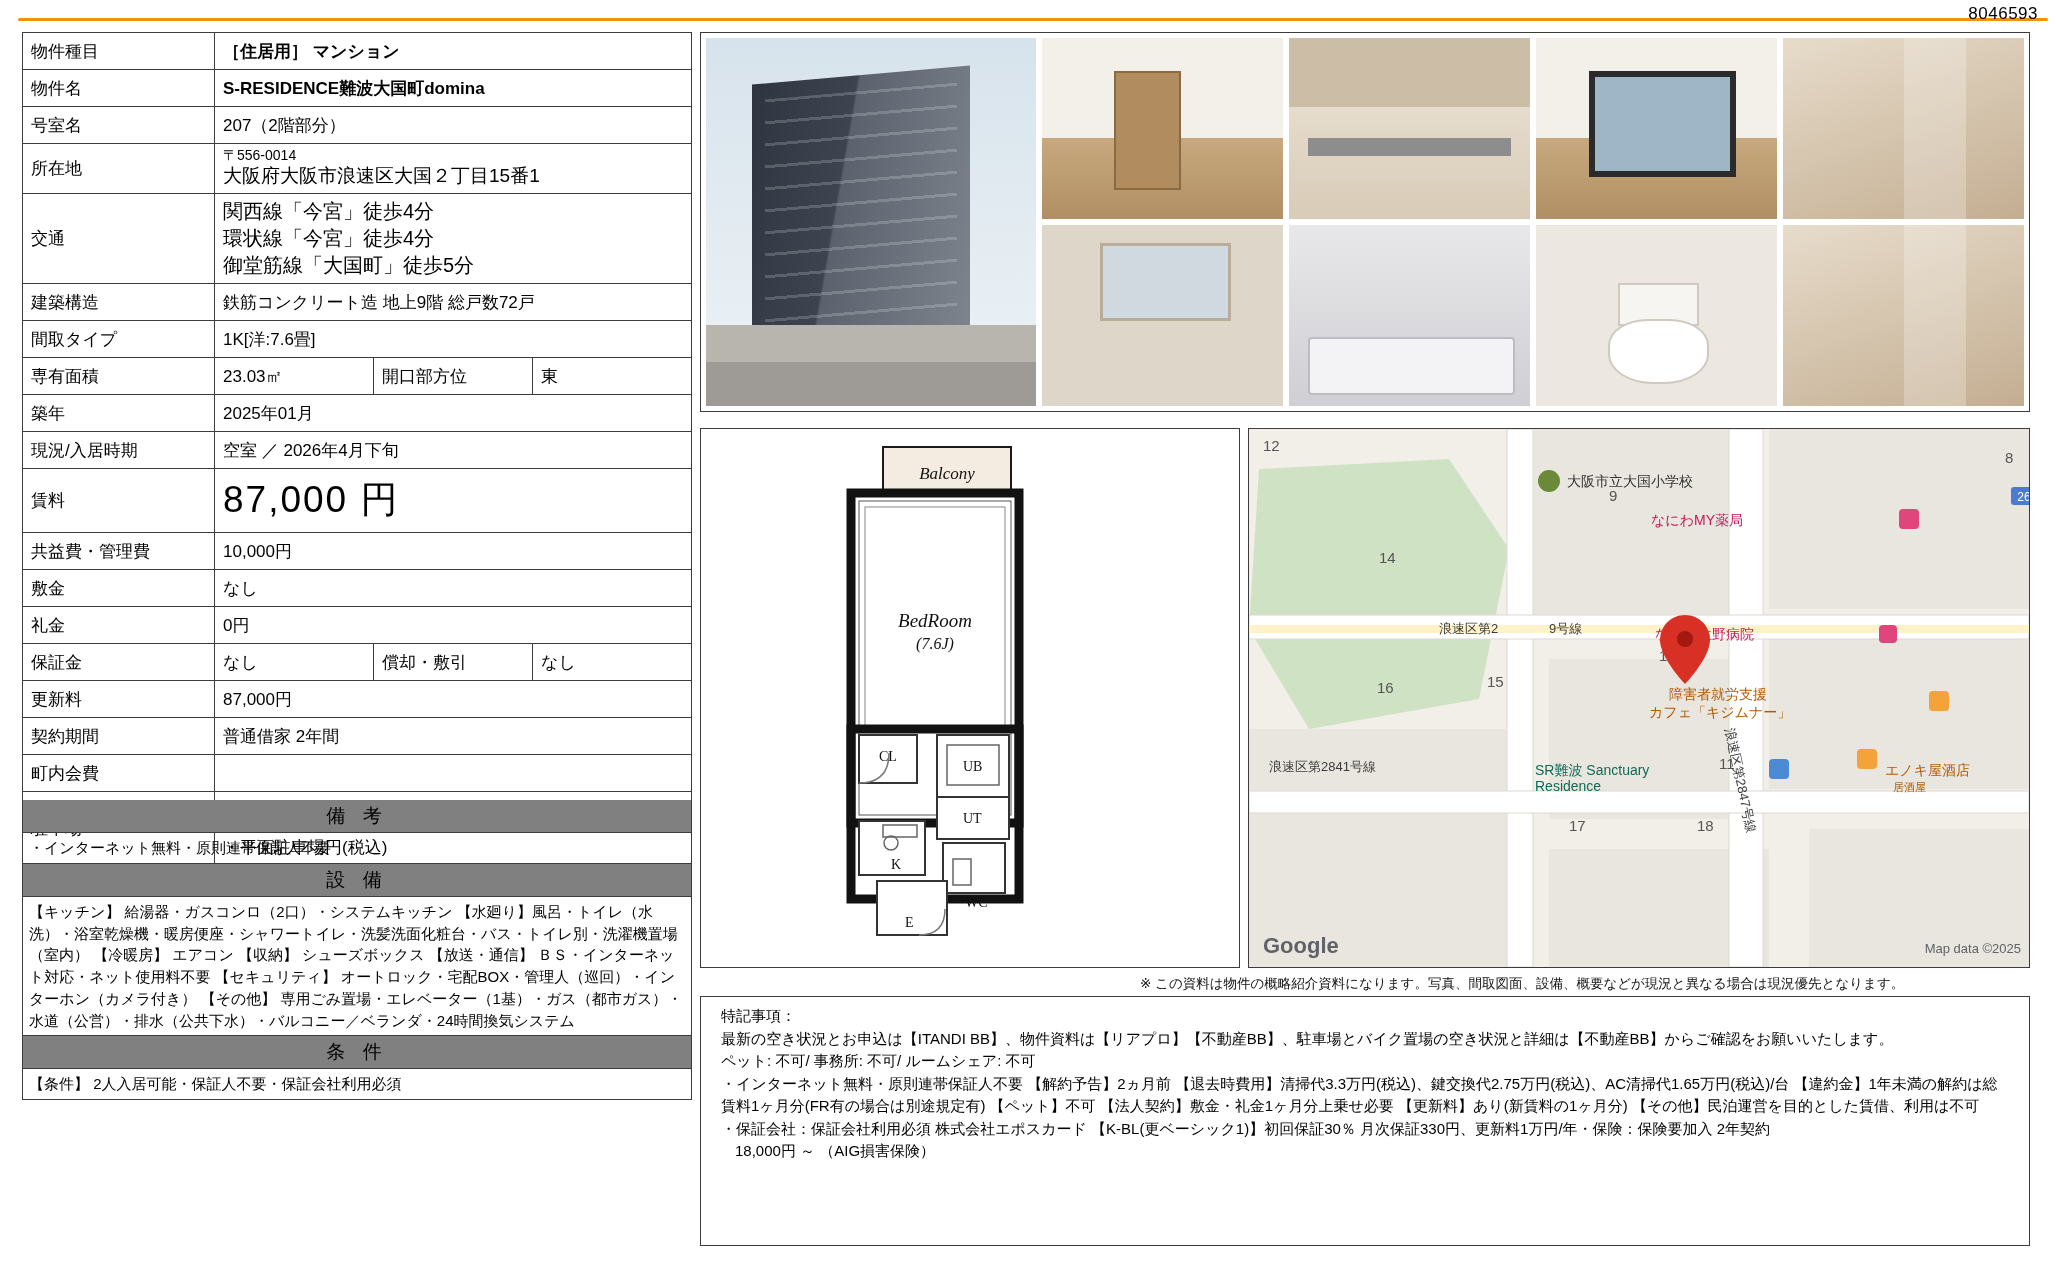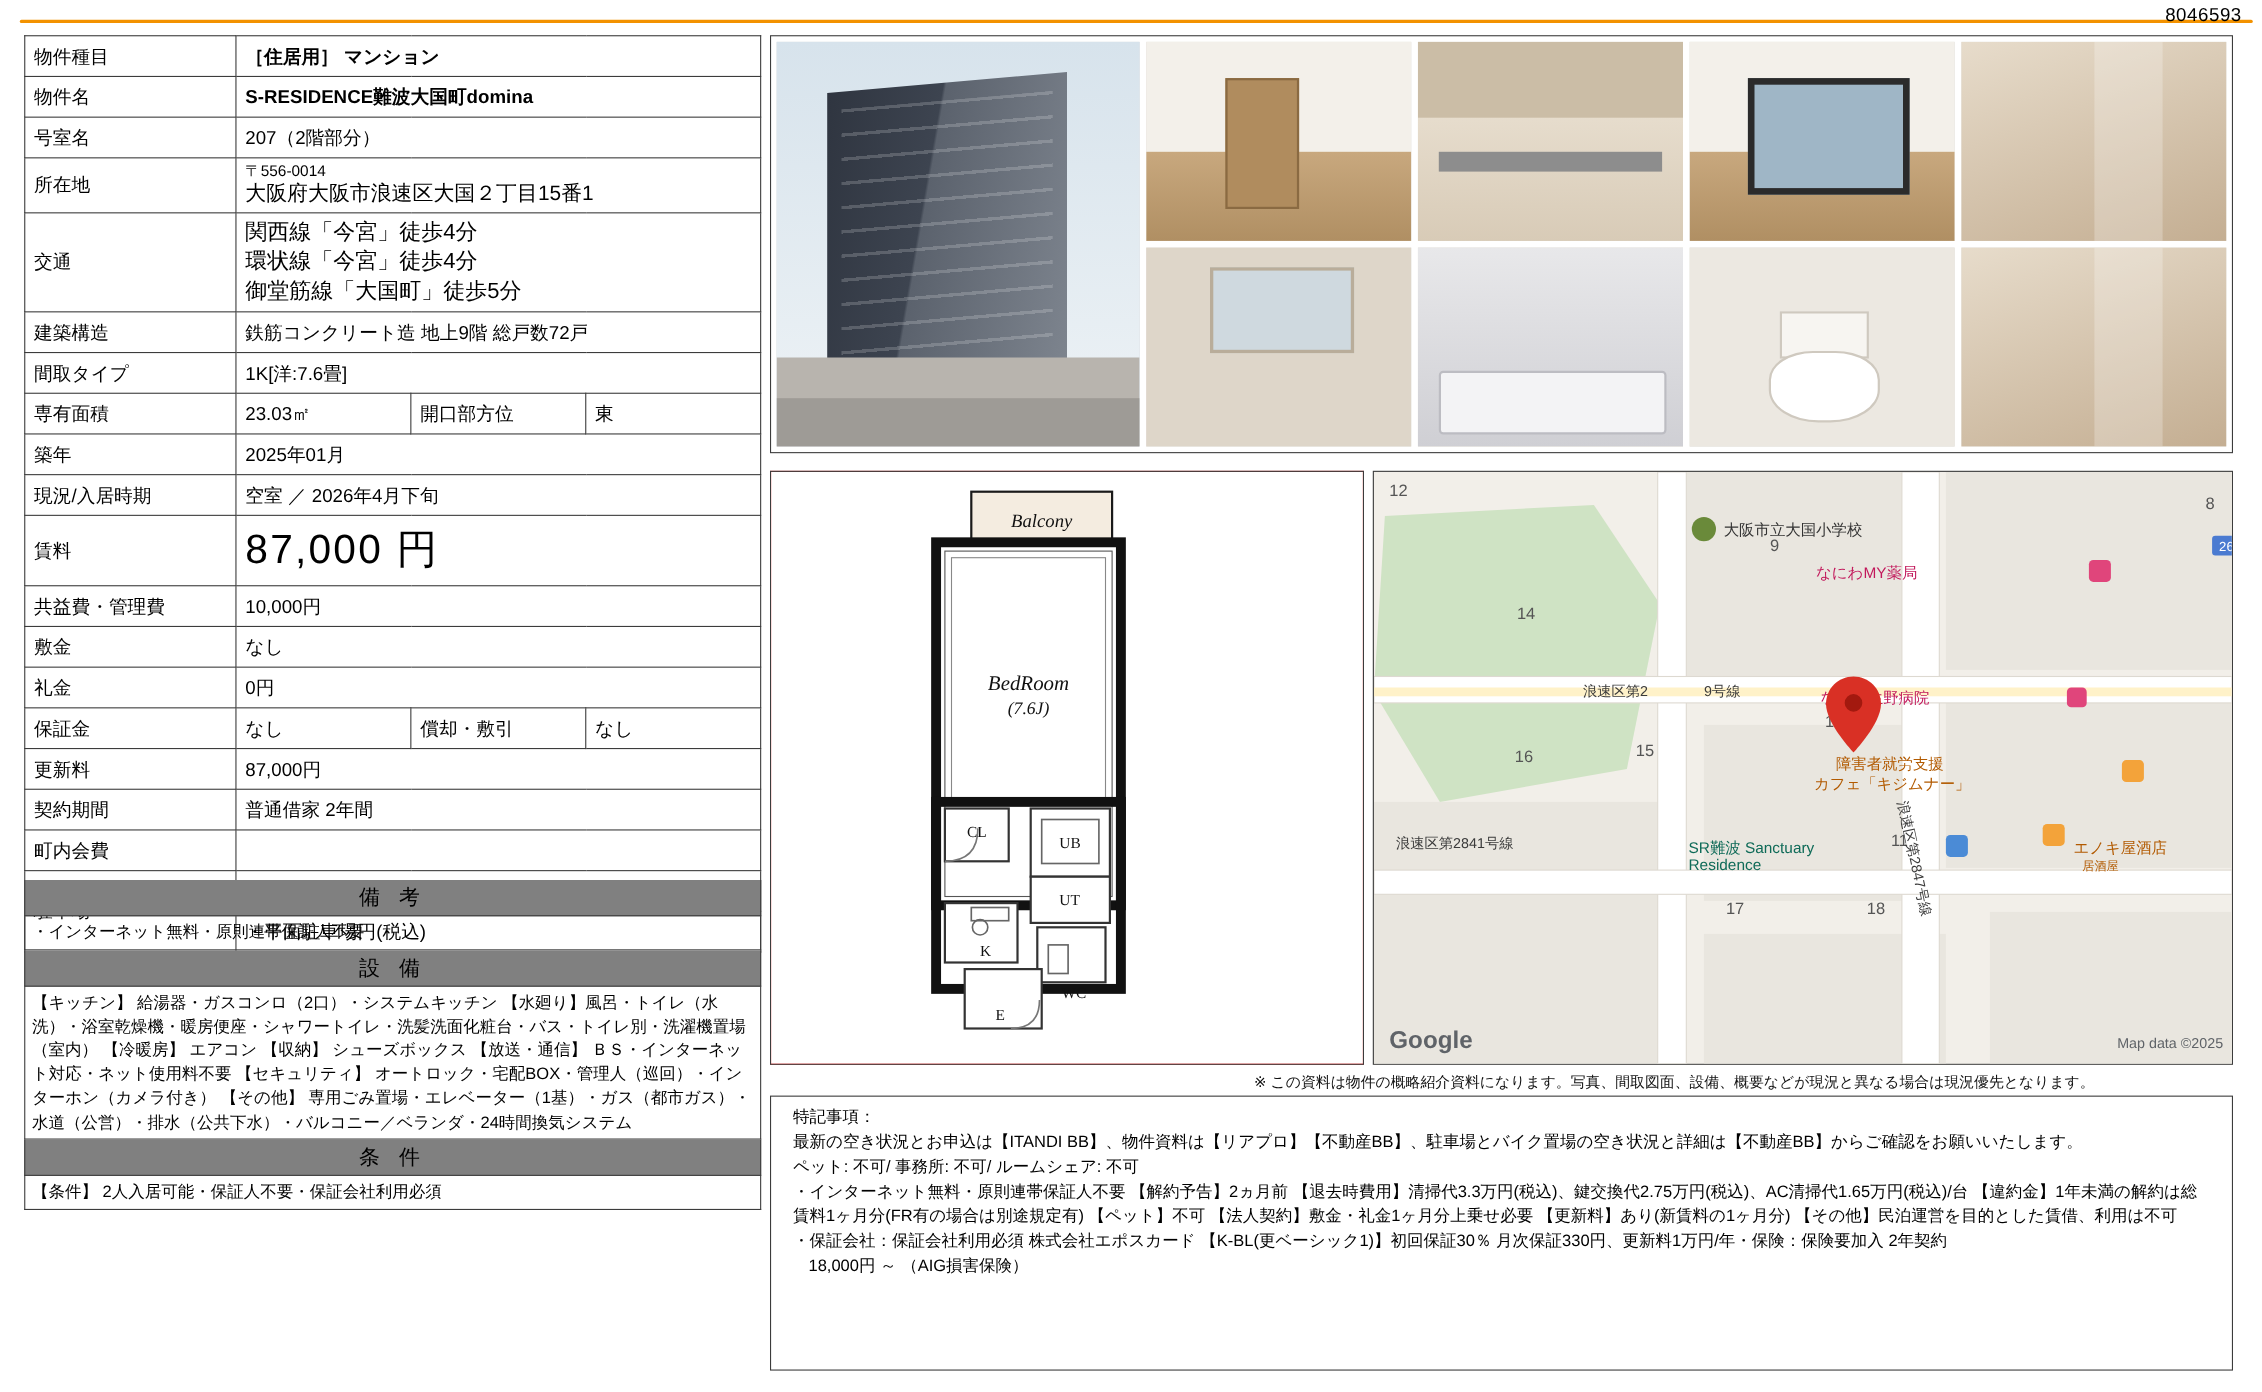--- a/index.html
+++ b/index.html
@@ -84,21 +84,21 @@
   .bath{position:absolute;inset:0;background:linear-gradient(#e8e8ea,#cfcfd4);}
   .bath-tub{position:absolute;left:8%;bottom:6%;width:84%;height:30%;background:#f3f3f5;border:2px solid #bcbcc2;border-radius:4px;}
   .toilet{position:absolute;inset:0;background:#ece8e1;}
   .bowl{position:absolute;left:30%;bottom:12%;width:40%;height:34%;background:#fff;border:2px solid #cfc9bf;border-radius:40% 40% 45% 45%;}
   .tank{position:absolute;left:34%;bottom:44%;width:32%;height:22%;background:#f7f5f1;border:2px solid #cfc9bf;}
   .cor{position:absolute;inset:0;background:linear-gradient(160deg,#e7dccb,#c4ae92);}
   .cor:before{content:"";position:absolute;left:50%;top:0;width:26%;height:100%;background:rgba(255,255,255,.25);}
   
   .plan-panel{
     position:absolute;left:700px;top:428px;width:540px;height:540px;
-    border:1px solid #3c3c3c;box-sizing:border-box;background:#ef4444;
+    border:1px solid #3c3c3c;box-sizing:border-box;background:#3b82f6;
   }
   .plan-svg{position:absolute;left:0;top:0;}
   
   .map-panel{
     position:absolute;left:1248px;top:428px;width:782px;height:540px;
     border:1px solid #3c3c3c;box-sizing:border-box;overflow:hidden;background:#eceae4;
   }
   .map-note{
     position:absolute;left:1140px;top:975px;width:890px;font-size:13.5px;color:#111;
   }

